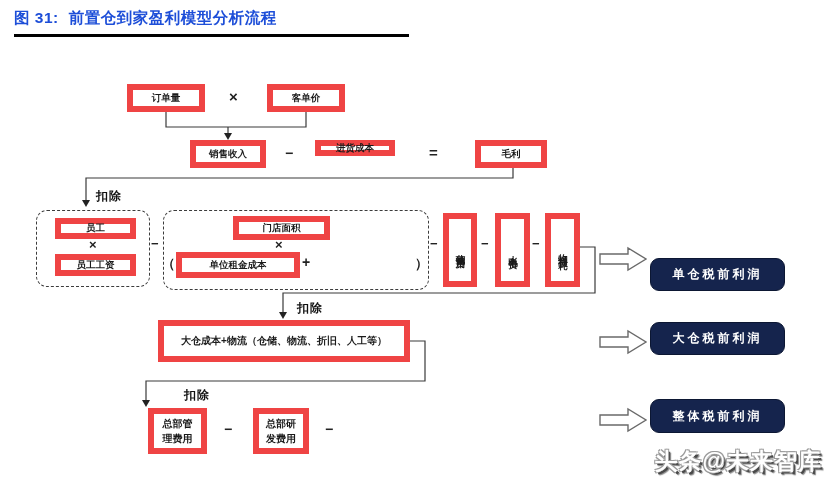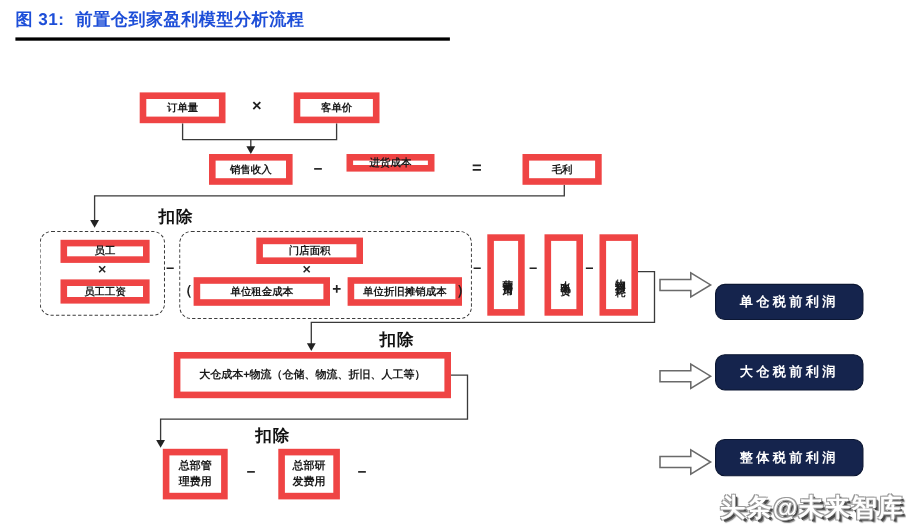--- a/index.html
+++ b/index.html
@@ -13,21 +13,21 @@
 
   svg.wires { position:absolute; left:0; top:0; z-index:0; }
 
   .node { position:absolute; z-index:2; border:6px solid #ef4444; background:#fff;
           display:flex; align-items:center; justify-content:center; text-align:center;
           font-size:9.5px; font-weight:600; color:#1a1a1a; }
   .dashed { position:absolute; z-index:1; border:1.2px dashed #3c3c3c; border-radius:11px; background:transparent; }
   .vert { writing-mode:vertical-rl; letter-spacing:2px; }
 
   .op { position:absolute; z-index:2; font-weight:bold; color:#222; }
-  .deduct { position:absolute; z-index:2; font-size:15px; font-weight:bold; color:#111; letter-spacing:1px;margin-left:48px; }
+  .deduct { position:absolute; z-index:2; font-size:12px; font-weight:bold; color:#111; letter-spacing:1px; }
 
   .pill { position:absolute; z-index:2; background:#15244d; border:1px solid #0c1733; border-radius:9px;
           color:#fff; display:flex; align-items:center; justify-content:center;
           font-size:12px; font-weight:bold; letter-spacing:3px; }
 
   .wrap34 { display:inline-block; max-width:34px; line-height:1.55; }
 
   .watermark { position:absolute; right:2px; top:446px; z-index:3; font-size:23px; font-weight:bold;
                color:#fff; letter-spacing:1px;
                text-shadow:-1px -1px 0 #9a9a9a, 1px -1px 0 #9a9a9a, -1px 1px 0 #9a9a9a,
@@ -100,23 +100,20 @@
   <div class="dashed" style="left:163px; top:210px; width:266px; height:80px;"></div>
   <div class="node" style="left:233px; top:216px; width:97px; height:24px;">
       <span>门店面积</span>
     </div>
   <div class="op" style="left:275px; top:237px; font-size:13px;">×</div>
   <div class="op" style="left:162px; top:255px; font-size:13px;">（</div>
   <div class="node" style="left:176px; top:252px; width:124px; height:26px;">
       <span>单位租金成本</span>
     </div>
   <div class="op" style="left:302px; top:254px; font-size:14px;">+</div>
-  <div class="node" style="left:316px; top:252px; width:104px; height:26px;">
-      <span>单位折旧摊销成本</span>
-    </div>
   <div class="op" style="left:415px; top:255px; font-size:13px;">）</div>
 
   <div class="op" style="left:430px; top:236px; font-size:13px;">−</div>
   <div class="node vert" style="left:443px; top:213px; width:34px; height:74px;">
       <span>营销费用</span>
     </div>
   <div class="op" style="left:481px; top:236px; font-size:13px;">−</div>
   <div class="node vert" style="left:495px; top:213px; width:35px; height:74px;">
       <span>水电费</span>
     </div>

